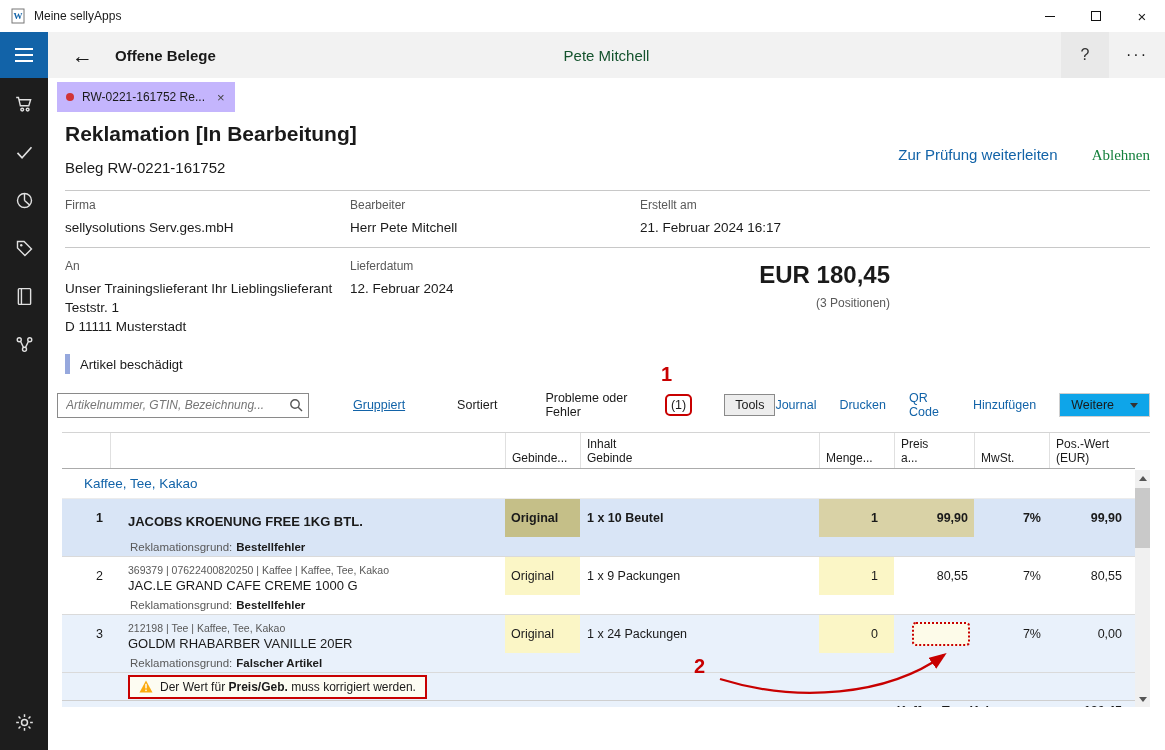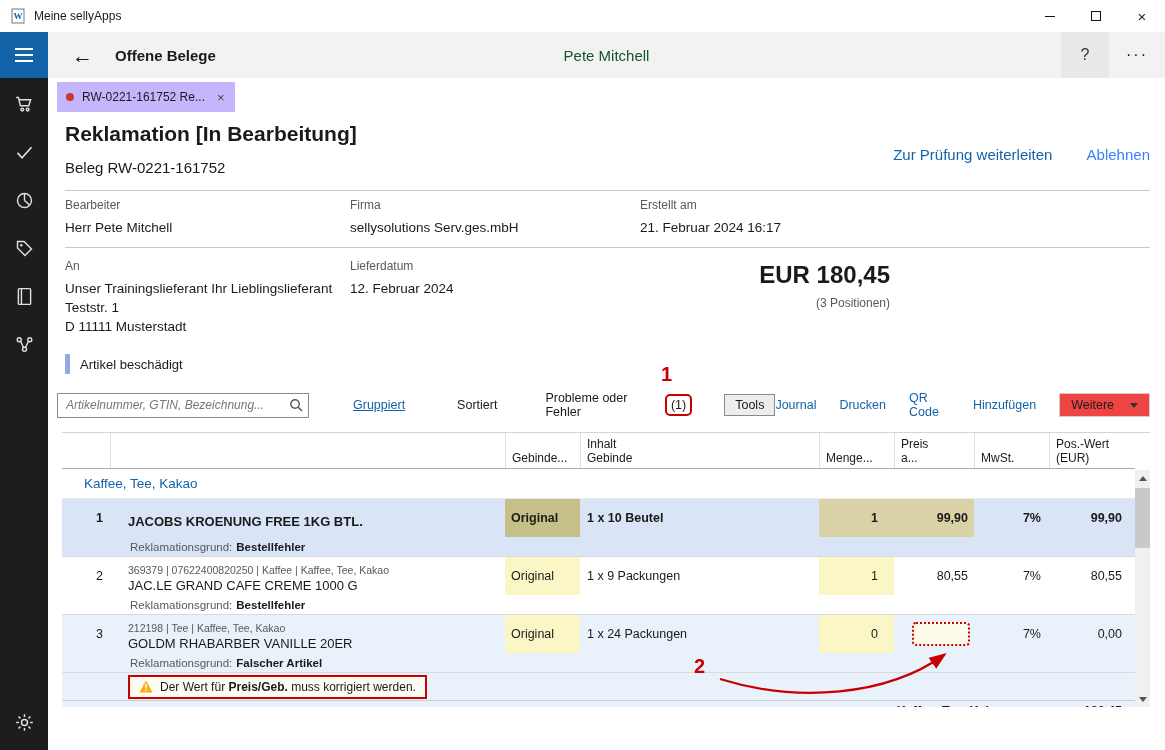--- a/index.html
+++ b/index.html
@@ -47,21 +47,21 @@
   .tab { display:flex; align-items:center; gap:8px; background:#c4b5fd; height:30px;
     padding:0 10px 0 9px; font-size:12px; }
   .tab-dot { width:8px; height:8px; border-radius:50%; background:#d13438; }
   .tab-close { color:#444; font-size:13px; margin-left:4px; }
 
   .doc-head { position:relative; padding-top:10px; }
   .doc-head h1 { font-size:21px; font-weight:bold; }
   .subtitle { font-size:15px; margin-top:13px; }
   .actions { position:absolute; right:0; top:34px; font-size:15px; }
   .link-fwd { color:#1263a8; }
-  .link-rej { color:#3b82f6; margin-left:30px; }
+  .link-rej { color:#15803d; margin-left:30px;font-family:Liberation Serif, serif; }
 
   .divider { border-top:1px solid #c8c8c8; margin-top:14px; }
 
   .info { display:grid; grid-template-columns:285px 290px 250px 1fr; }
   .info1 { border-bottom:1px solid #c8c8c8; padding:7px 0 10px; }
   .info2 { padding:11px 0 8px; }
   .flabel { font-size:12px; color:#595959; }
   .fvalue { font-size:13.5px; margin-top:6px; line-height:19px; }
   .total-cell { text-align:right; }
   .total-amount { font-size:24px; font-weight:bold; margin-top:2px; }
@@ -80,21 +80,21 @@
   .search-icon { position:absolute; right:6px; top:5px; }
   .tb-link { color:#1263a8; }
   .tb-gruppiert { margin-left:44px; text-decoration:underline; }
   .tb-plain { color:#1a1a1a; }
   .tb-sortiert { margin-left:52px; }
   .tb-probleme { margin-left:48px; display:flex; align-items:center; }
   .probleme-count { border:2px solid #c80000; border-radius:5px; padding:2px 4px; margin-left:3px; }
   .tools-btn { margin-left:32px; border:1px solid #8a8a8a; background:#ededed; padding:3px 10px;
     font-size:12.5px; }
   .tb-right { margin-left:auto; display:flex; align-items:center; gap:23px; }
-  .weitere-btn { background:#ef4444; border:1px solid #cfcfcf; padding:4px 11px; display:flex;
+  .weitere-btn { background:#0ea5e9; border:1px solid #cfcfcf; padding:4px 11px; display:flex;
     align-items:center; gap:16px; color:#1a1a1a; }
   .chevron { width:0; height:0; border-left:4px solid transparent; border-right:4px solid transparent;
     border-top:5px solid #333; }
   .ann-one { position:absolute; left:596px; top:-28px; color:#c80000; font-weight:bold; font-size:20px; }
 
   
   .table { position:relative; margin-top:13px; margin-left:-3px; width:1088px; height:275px;
     overflow:hidden; border-top:1px solid #d4d4d4; font-size:12.5px; }
   .tgrid { display:grid; grid-template-columns:48px 395px 75px 239px 75px 80px 75px 83px; }
   .thead { height:36px; border-bottom:1px solid #ababab; width:1073px; }
@@ -249,26 +249,26 @@
       <div class="actions">
         <span class="link-fwd">Zur Prüfung weiterleiten</span>
         <span class="link-rej">Ablehnen</span>
       </div>
     </div>
 
     <div class="divider"></div>
 
     <div class="info info1">
       <div>
+        <div class="flabel">Firma</div>
+        <div class="fvalue">sellysolutions Serv.ges.mbH</div>
+      </div>
+      <div>
         <div class="flabel">Bearbeiter</div>
         <div class="fvalue">Herr Pete Mitchell</div>
-      </div>
-      <div>
-        <div class="flabel">Firma</div>
-        <div class="fvalue">sellysolutions Serv.ges.mbH</div>
       </div>
       <div>
         <div class="flabel">Erstellt am</div>
         <div class="fvalue">21. Februar 2024 16:17</div>
       </div>
       <div></div>
     </div>
 
     <div class="info info2">
       <div>

